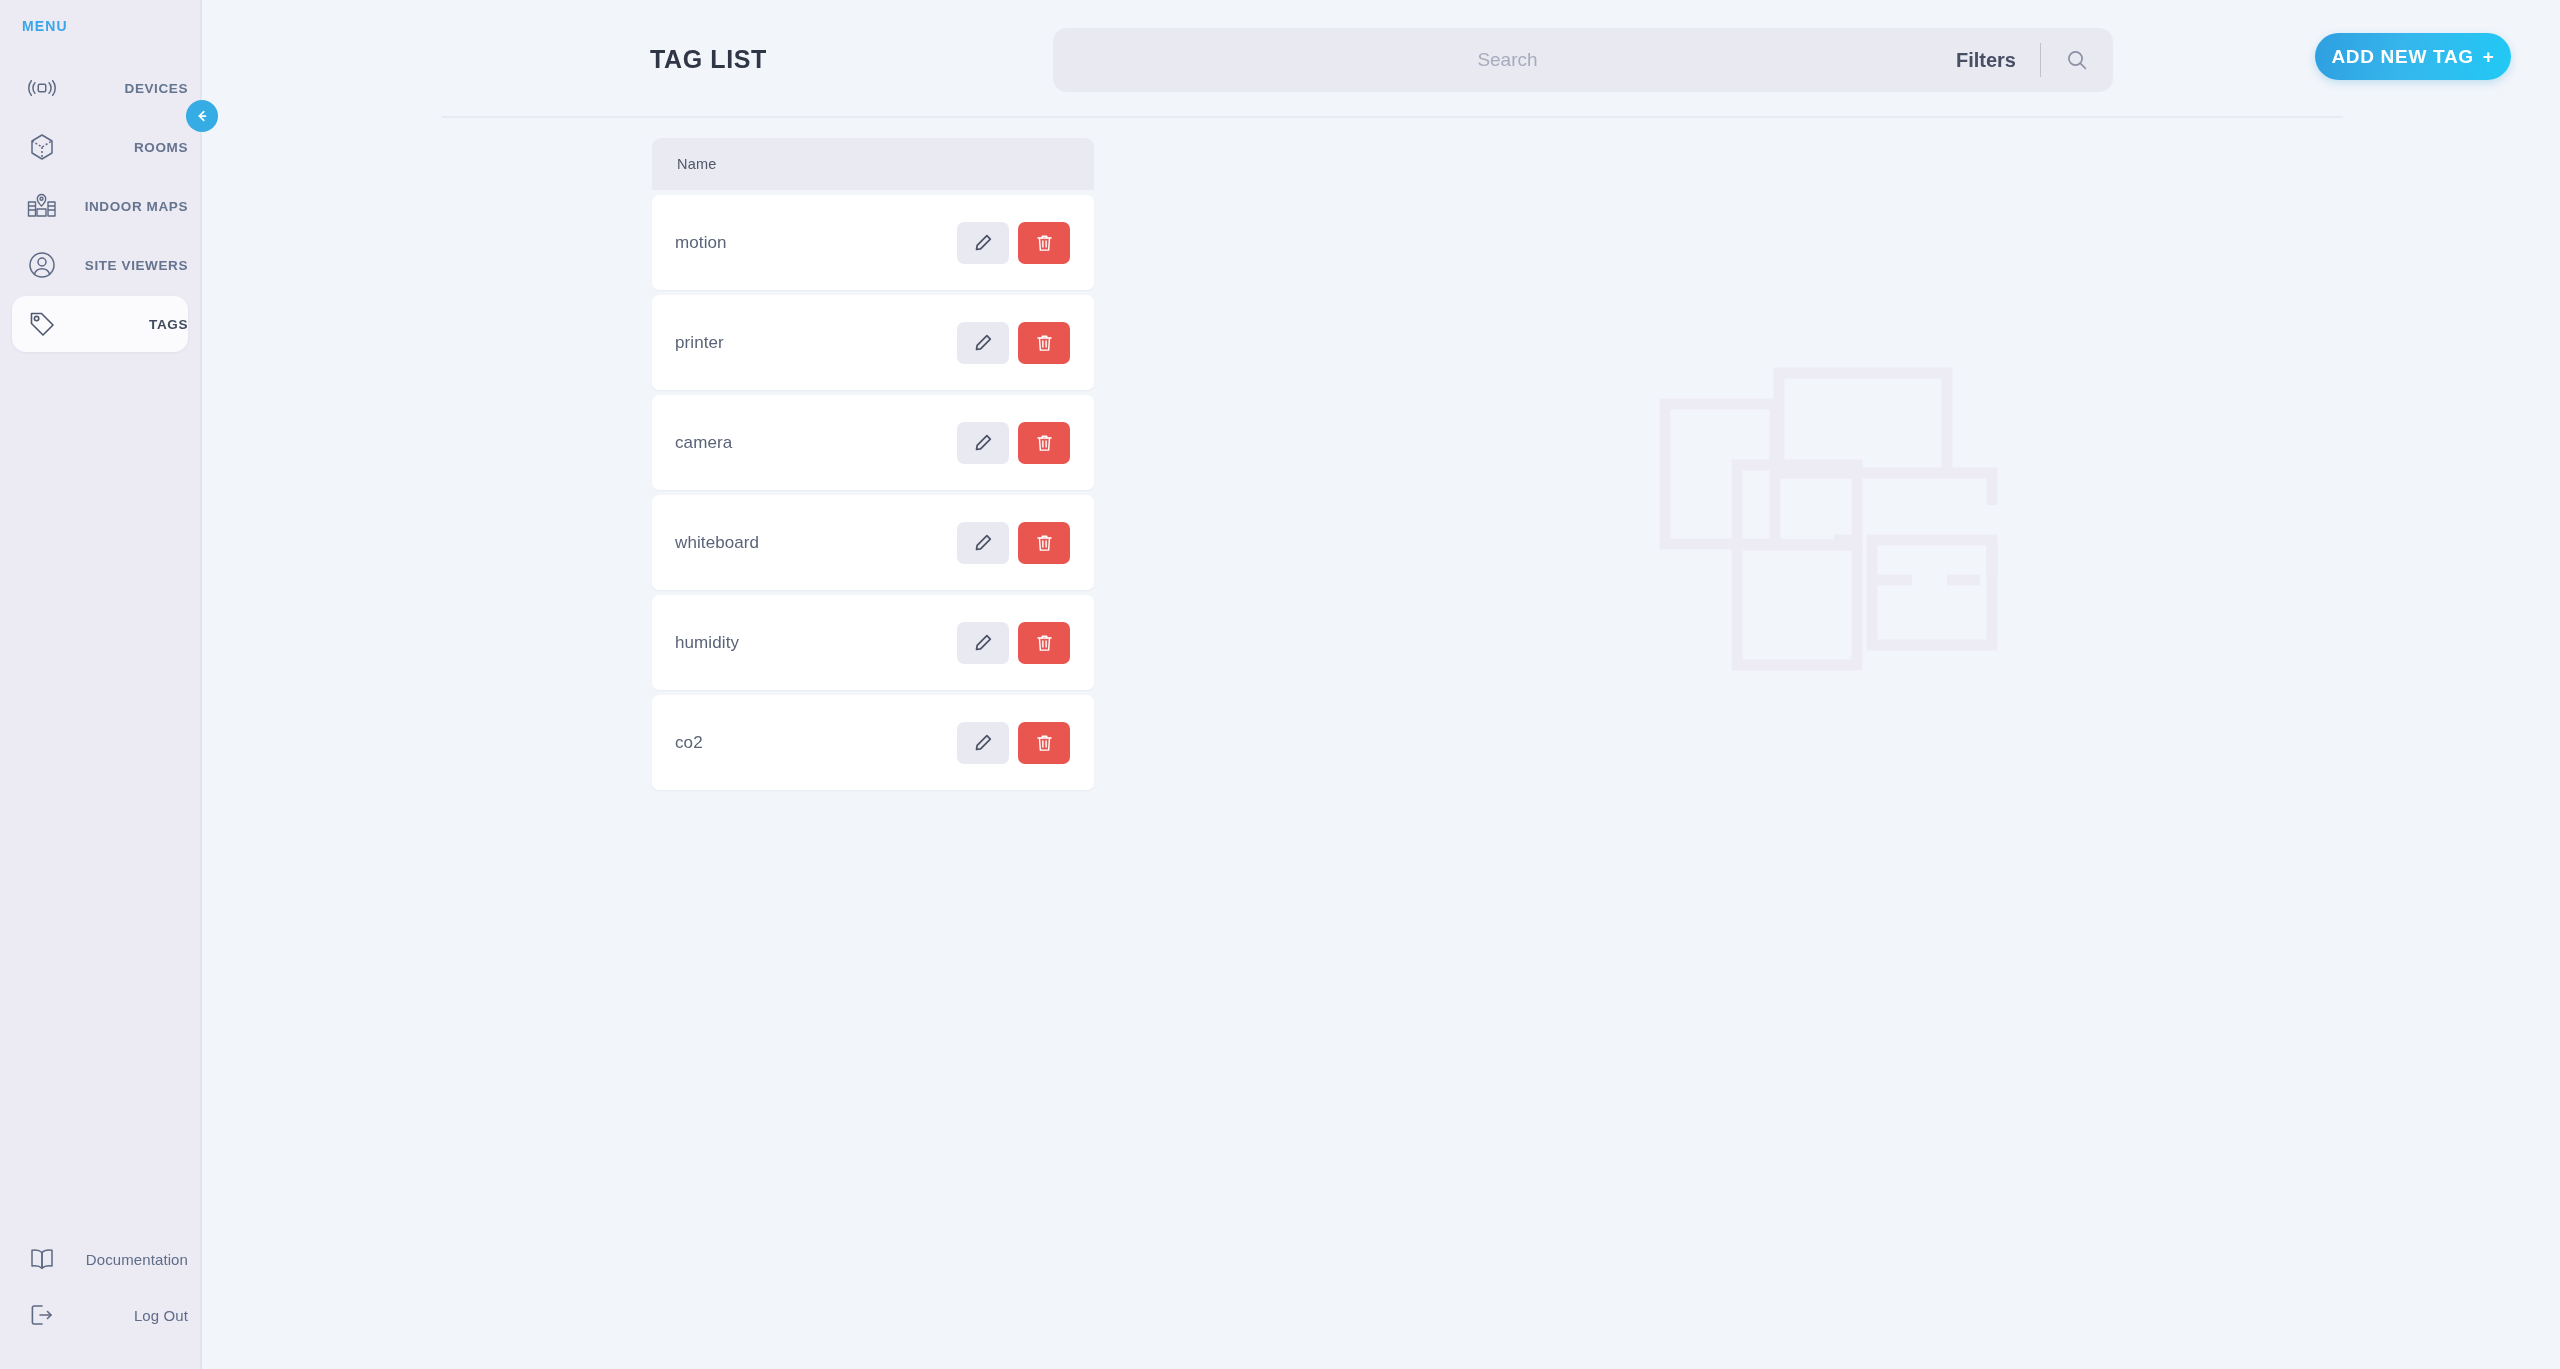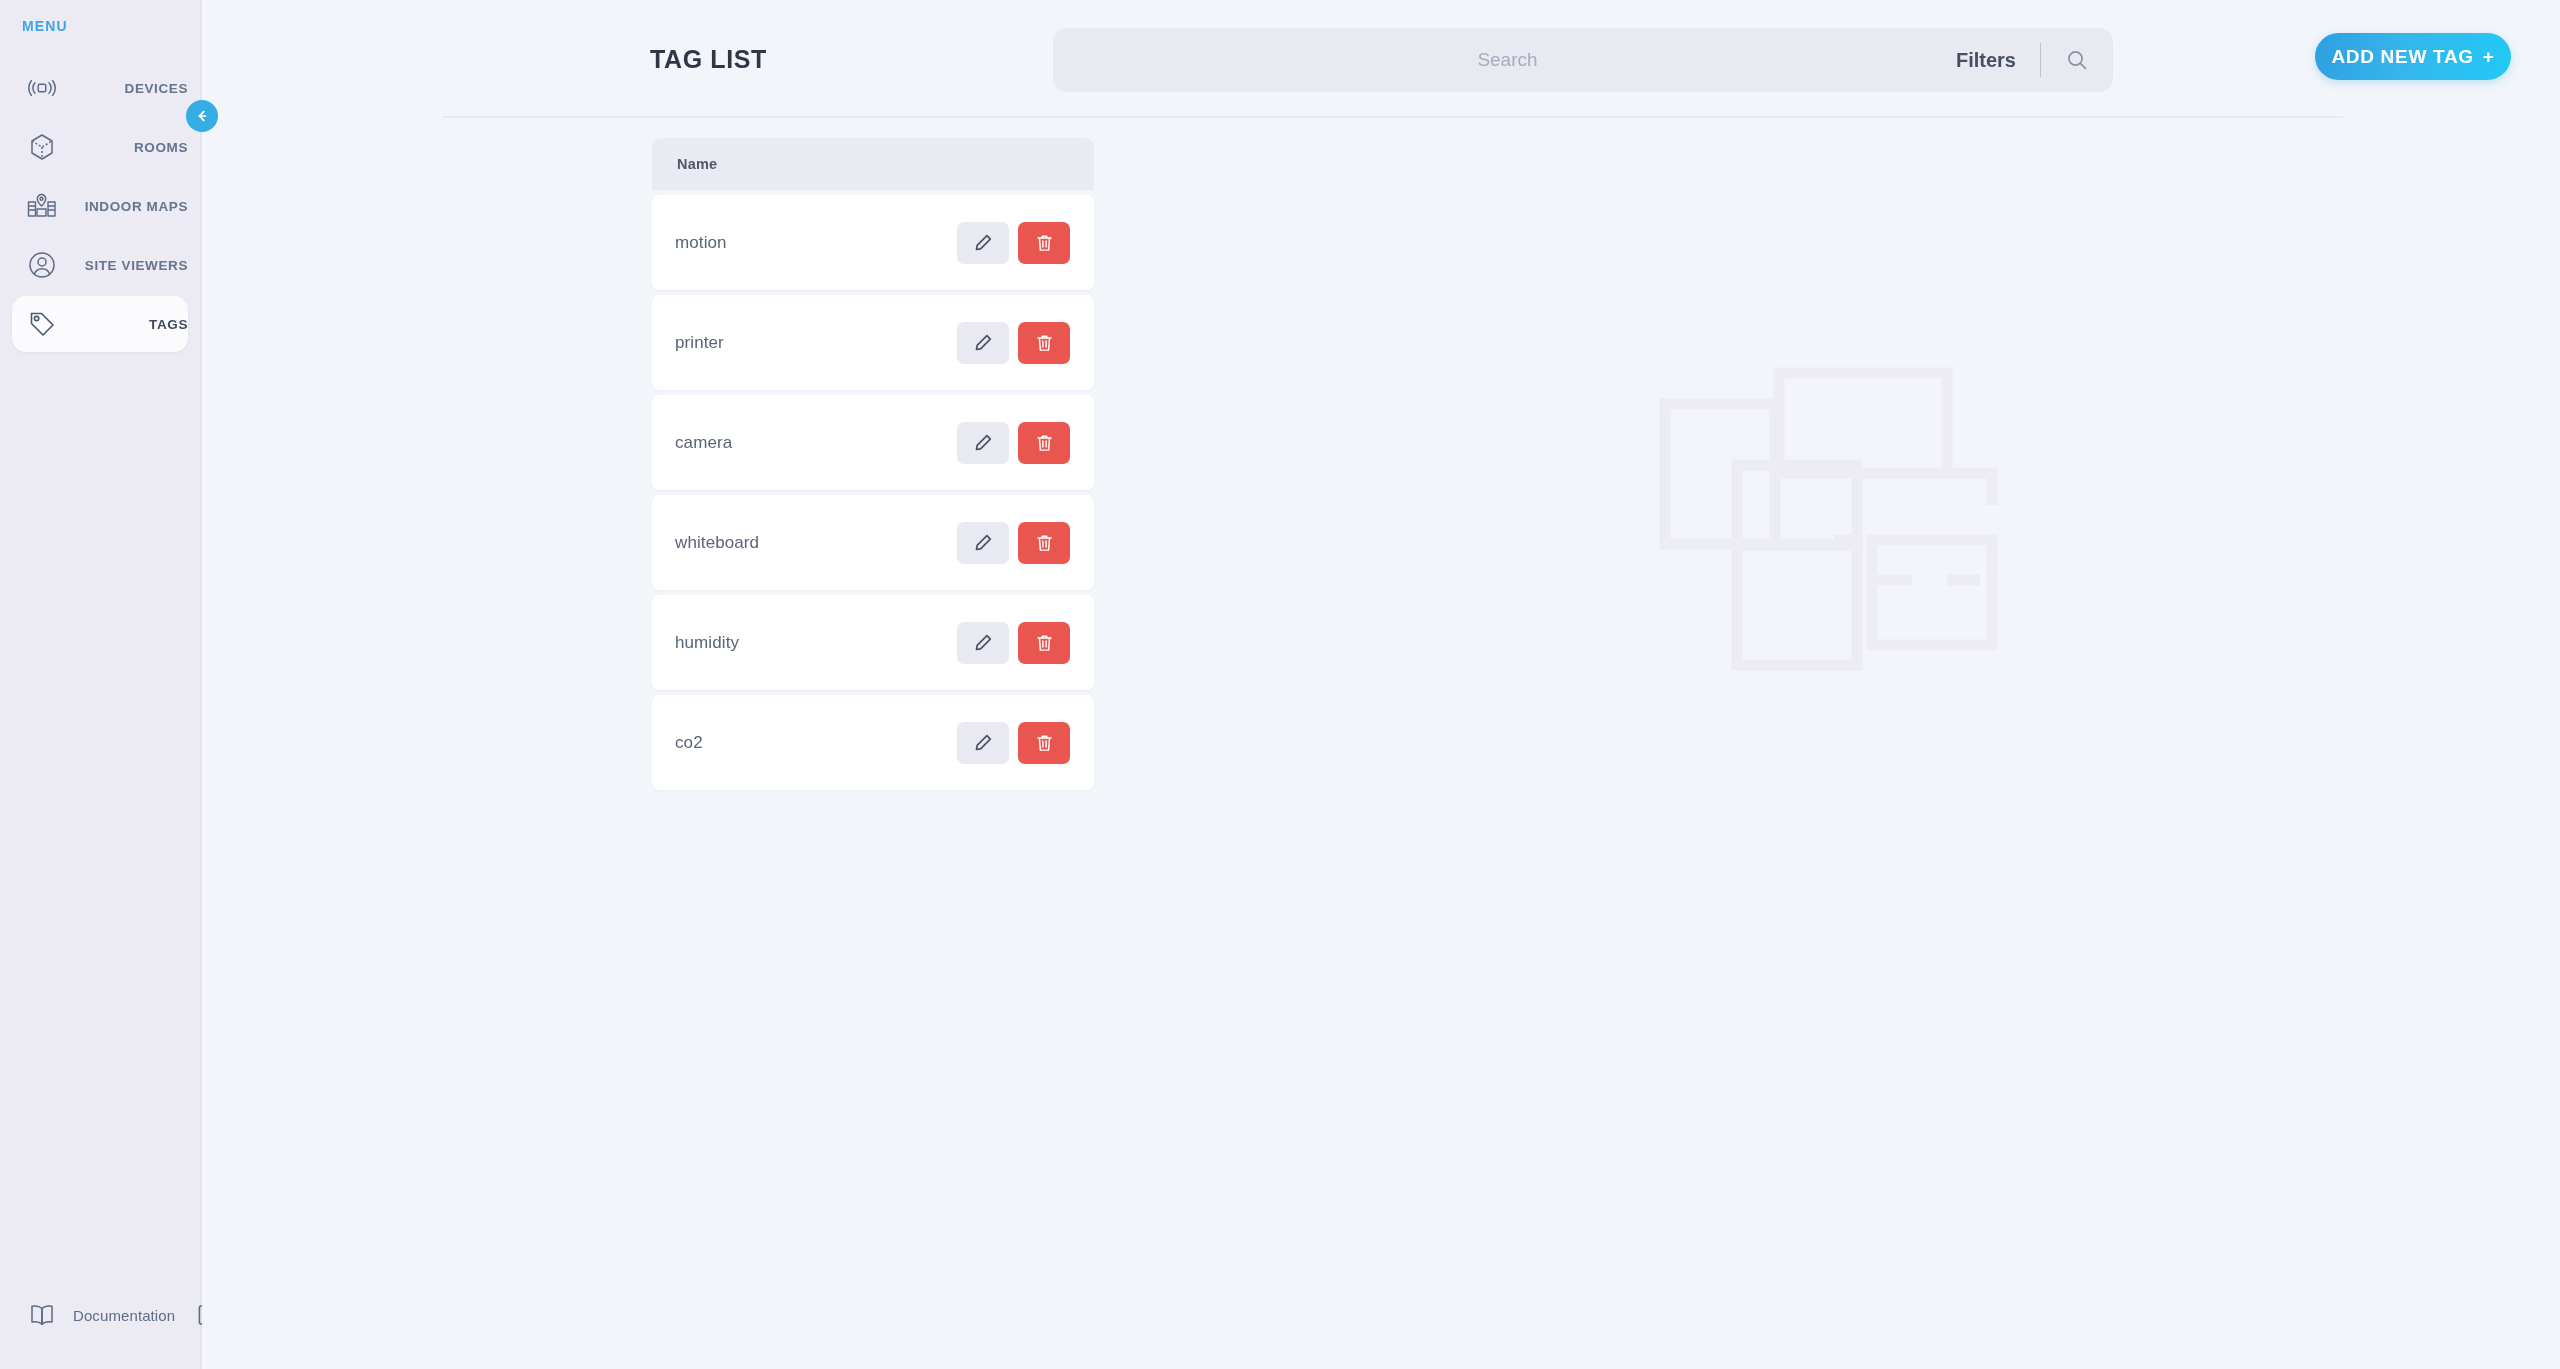--- a/index.html
+++ b/index.html
@@ -54,21 +54,21 @@
     justify-content: space-between;
   }
   .nav-item.active { background: #fbfbfe; box-shadow: 0 1px 3px rgba(80,90,130,.07); }
   .nav-item.active .nav-label { color: #414a5c; }
   .nav-icon { width: 30px; height: 30px; display: flex; align-items: center; justify-content: center; flex: 0 0 30px; }
   .nav-label {
     font-size: 13.5px; font-weight: 700; letter-spacing: .6px;
     color: #65748f; white-space: nowrap;
   }
 
-  .nav-bottom { margin-top: auto; padding: 0 12px 28px 12px; display: flex; flex-direction: row; gap: 4px; }
+  .nav-bottom { margin-top: auto; padding: 0 12px 28px 12px; display: flex; flex-direction: column; gap: 4px; }
   .nav-bottom .nav-item { height: 52px; }
   .nav-bottom .nav-label {
     font-weight: 400; font-size: 15px; letter-spacing: .1px; color: #5e6d88;
   }
 
   
   .main { flex: 1; height: 1369px; position: relative; background: #f2f5fa; }
 
   .header {
     height: 118px; position: relative;
@@ -129,21 +129,21 @@
 
   
   .table { position: absolute; left: 450px; top: 138px; width: 442px; }
   .table-head {
     height: 52px; background: #eaeaf3;
     border-radius: 9px 9px 0 0;
     display: flex; align-items: center;
     padding-left: 25px;
   }
   .th {
-    font-size: 14.5px; font-weight: 700; letter-spacing: .2px; color: #4f5768;
+    font-size: 14.5px; font-weight: 400; letter-spacing: .2px; color: #4f5768;
   }
   .row {
     height: 95px; background: #fff;
     border-radius: 7px; margin-top: 5px;
     display: flex; align-items: center;
     padding: 0 24px 0 23px;
     box-shadow: 0 1px 2px rgba(90,100,140,.06);
   }
   .row:first-of-type { margin-top: 0; border-radius: 0 0 7px 7px; }
   .cell-name {

